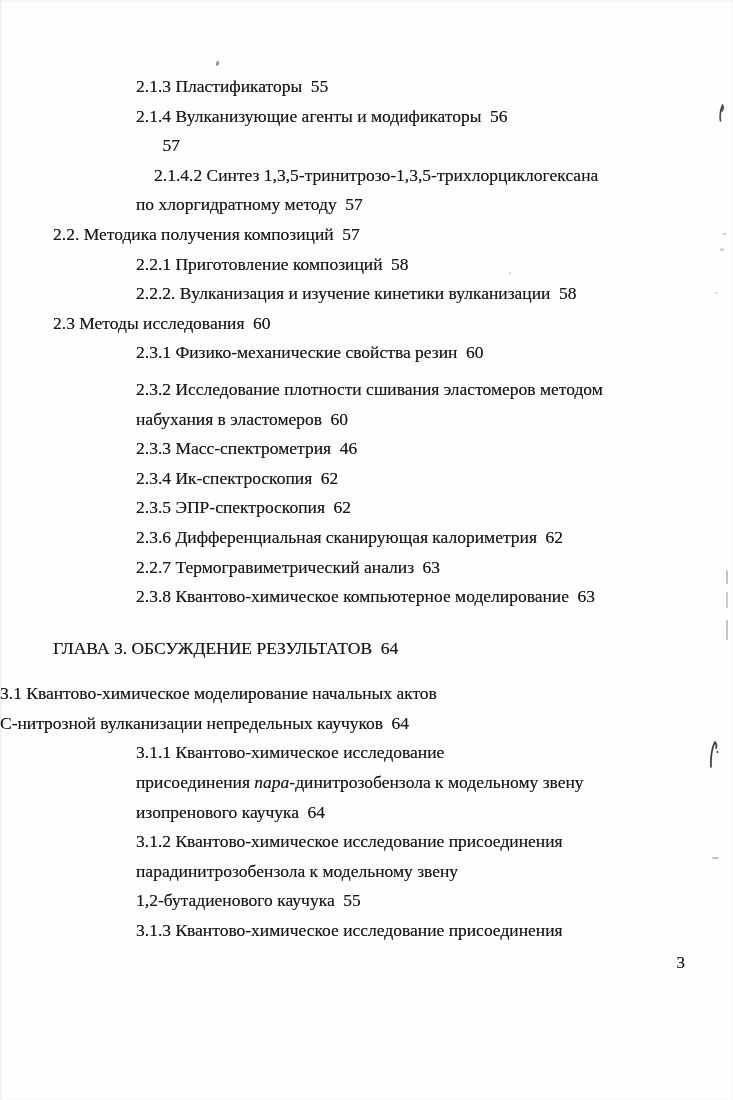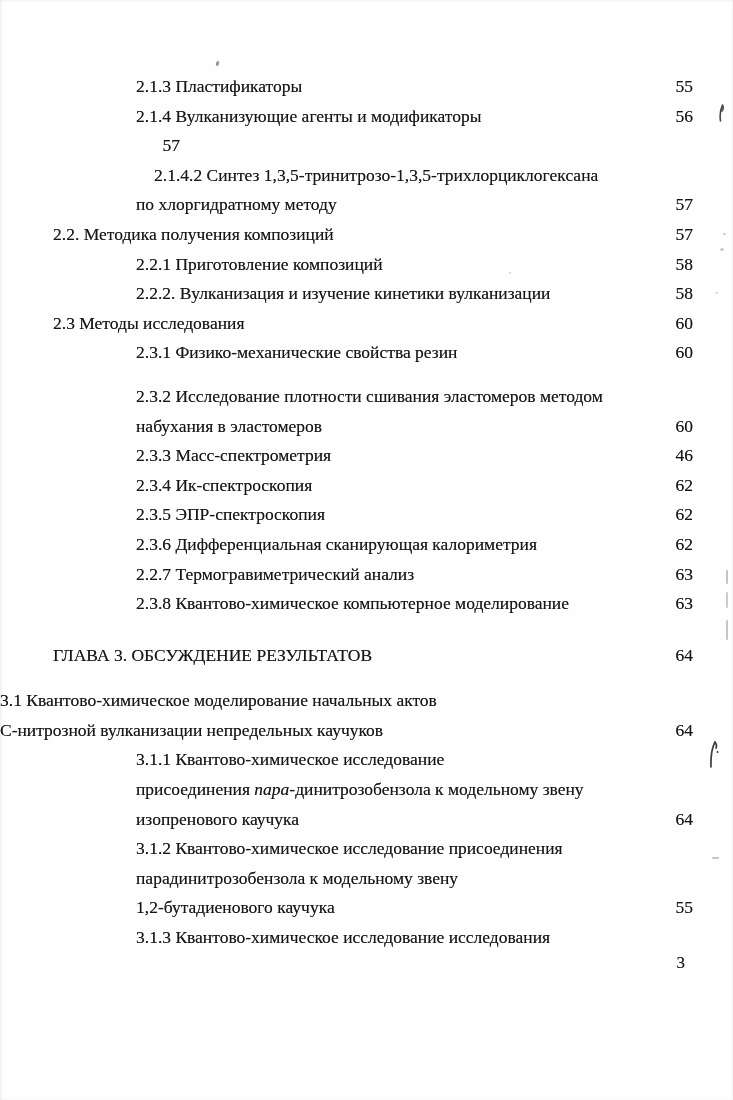--- a/index.html
+++ b/index.html
@@ -11,31 +11,31 @@
     color:#171717;
   }
   .page{
     position:absolute;inset:0;background:#fefefe;
     box-shadow:inset 2px 0 3px -1px rgba(0,0,0,.08),
                inset 0 2px 4px -2px rgba(0,0,0,.05),
                inset -1px 0 2px 0 rgba(0,0,0,.04);
   }
   .toc{position:absolute;left:0;top:72px;right:0;}
   .toc-row{
-    display:flex;justify-content:space-between;align-items:baseline;
+    display:flex;align-items:baseline;
     line-height:29.6px;height:29.6px;white-space:nowrap;
     padding-right:40px;
     font-size:17.5px;
     text-shadow:0 0 .4px rgba(0,0,0,.55);
   }
   .lv0{padding-left:53px}
   .lv1{}
   .lv2{padding-left:136px}
   .lv3{padding-left:154px}
-  .gap-sm{margin-top:14px}
+  .gap-sm{margin-top:7px}
   .gap-lg{margin-top:22px}
   .gap-xl{margin-top:16px}
   .toc-page{min-width:26px;text-align:right;}
   .footer-page-number{
     position:absolute;top:953px;right:48px;
     font-size:17px;text-shadow:0 0 .4px rgba(0,0,0,.55);
   }
   
   .speck{position:absolute;background:#3a3a3a;border-radius:50%;}
   .sp1{left:216px;top:61px;width:3px;height:5px;opacity:.55;transform:rotate(18deg);}
@@ -157,21 +157,21 @@
       </div>
       <div class="toc-row lv2">
         <span>парадинитрозобензола к модельному звену</span>
         <span class="toc-page"></span>
       </div>
       <div class="toc-row lv2">
         <span>1,2-бутадиенового каучука</span>
         <span class="toc-page">55</span>
       </div>
       <div class="toc-row lv2">
-        <span>3.1.3 Квантово-химическое исследование исследования</span>
+        <span>3.1.3 Квантово-химическое исследование присоединения</span>
         <span class="toc-page"></span>
       </div>
     </div>
 
   <div class="footer-page-number">3</div>
 
   <div class="speck sp1"></div>
   <svg class="penmark" style="left:716px;top:104px;width:10px;height:18px;opacity:.8" viewBox="0 0 10 18">
     <path d="M6.5 1 C4.5 5, 3.5 10, 4.5 17 M6.5 1 C7.5 3, 7.5 5, 6 7" fill="none" stroke="#1c1c1c" stroke-width="1.6" stroke-linecap="round"></path>
   </svg>

